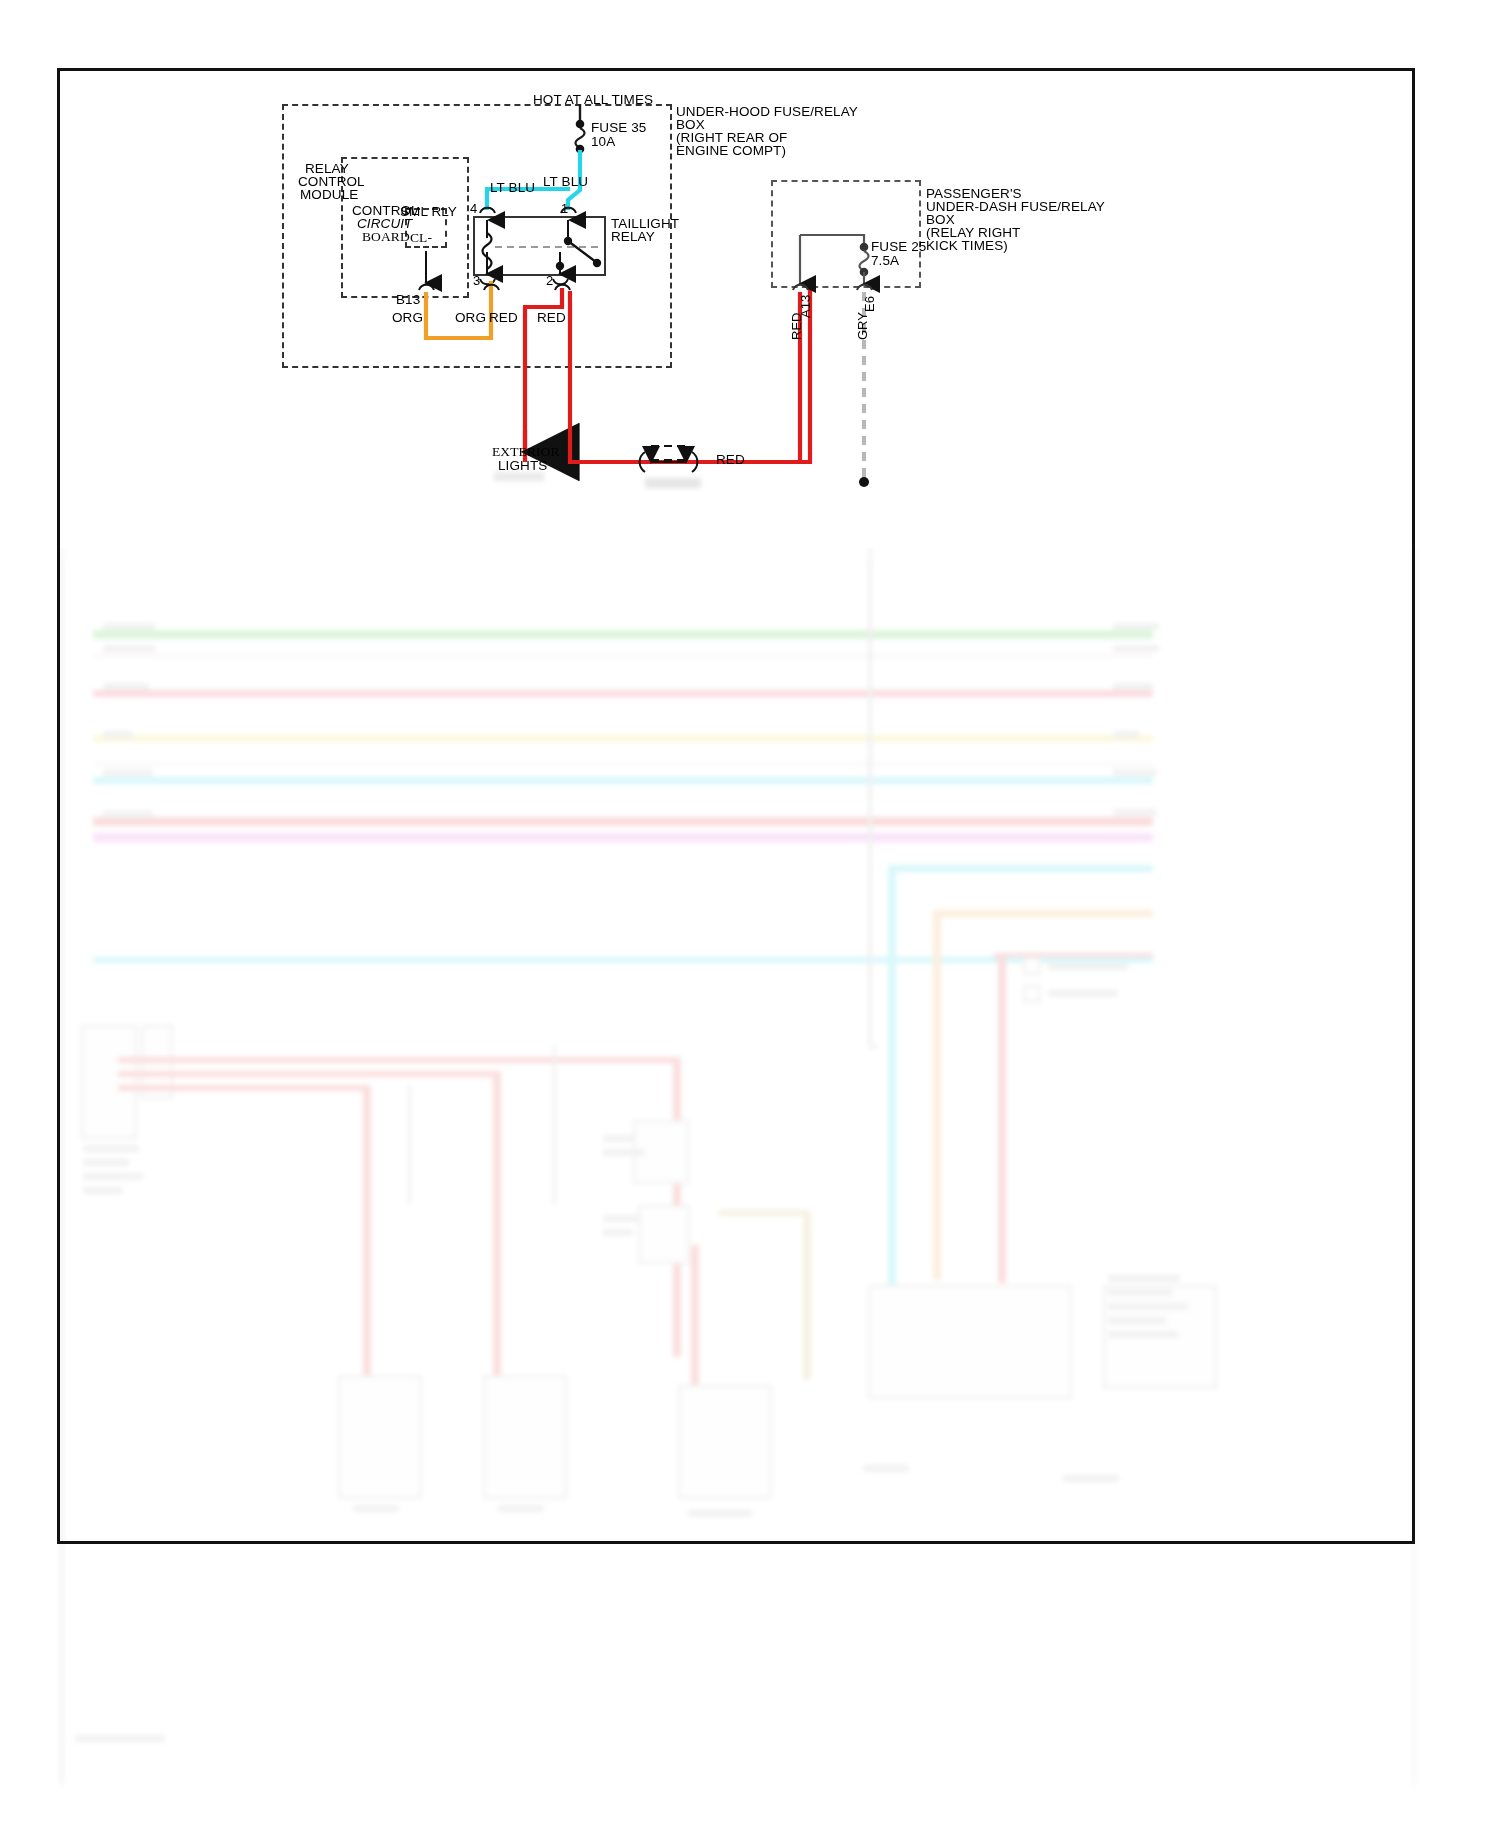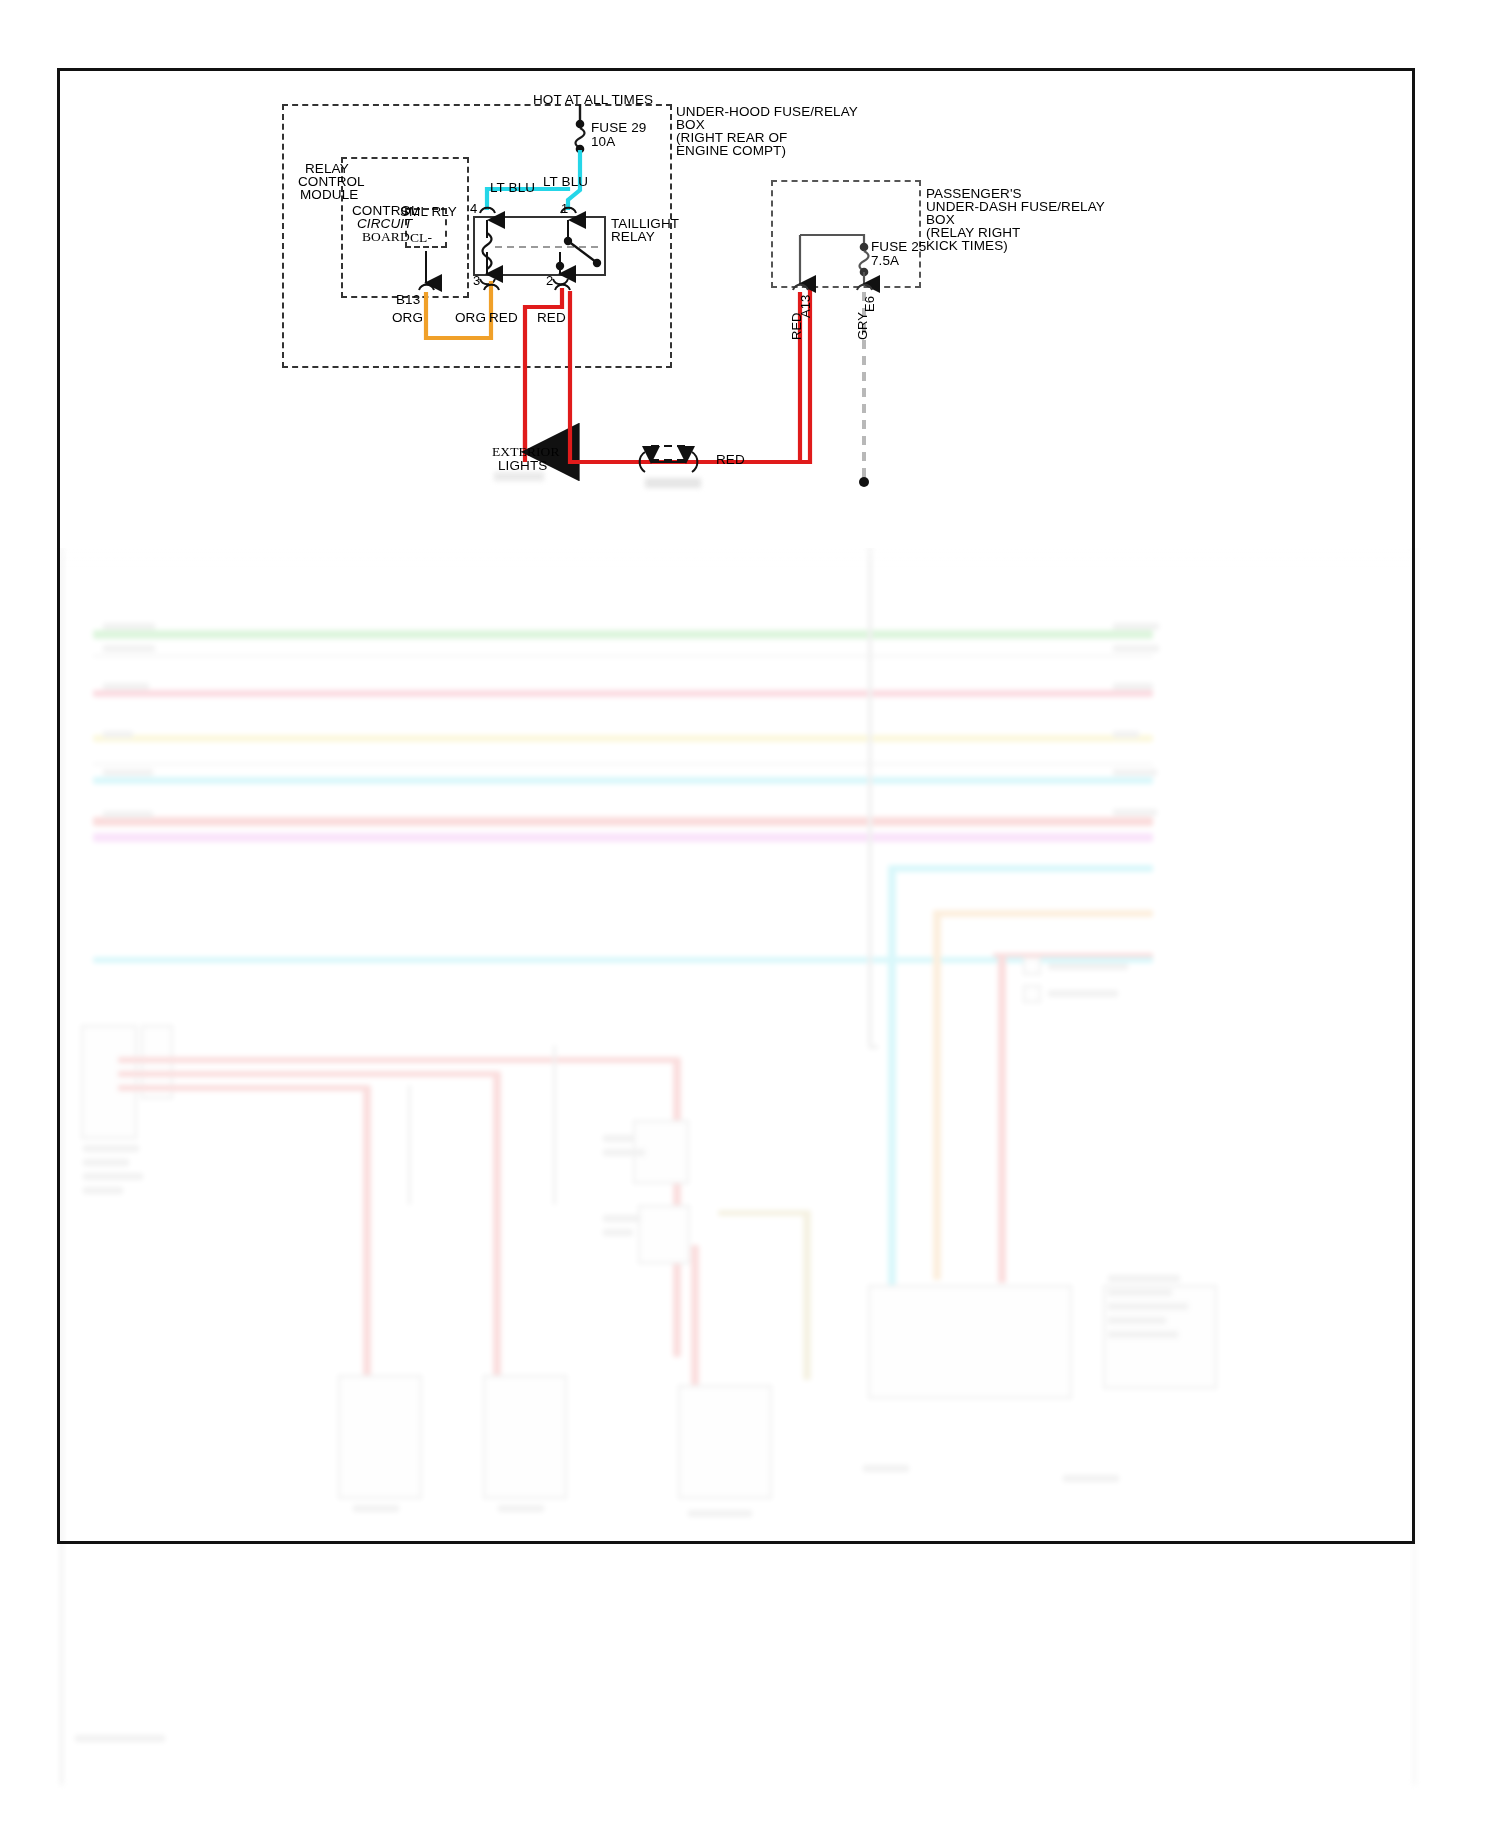--- a/index.html
+++ b/index.html
@@ -239,21 +239,21 @@
     <line x1="864" y1="272" x2="864" y2="284" stroke="#555" stroke-width="2" marker-end="url(#arrowDown)"></line>
     <path d="M793,290 a8,8 0 0 1 15,0" fill="none" stroke="#333" stroke-width="2"></path>
     <path d="M857,290 a8,8 0 0 1 15,0" fill="none" stroke="#333" stroke-width="2"></path>
 
     <line x1="800" y1="292" x2="800" y2="462" stroke="#e01b1b" stroke-width="4.2"></line>
 
     <line x1="864" y1="292" x2="864" y2="478" stroke="#b8b8b8" stroke-width="4" stroke-dasharray="9,7"></line>
     <circle cx="864" cy="482" r="5" fill="#111"></circle>
   </svg>
 
-  <div class="lbl" style="left:591px;top:120px;">FUSE 29</div>
+  <div class="lbl" style="left:591px;top:120px;">FUSE 35</div>
   <div class="lbl" style="left:591px;top:134px;">10A</div>
 
   <div class="lbl" style="left:871px;top:239px;">FUSE 25</div>
   <div class="lbl" style="left:871px;top:253px;">7.5A</div>
 
   <div class="lbl" style="left:490px;top:180px;">LT BLU</div>
   <div class="lbl" style="left:543px;top:174px;">LT BLU</div>
 
   <div class="lbl num" style="left:470px;top:201px;">4</div>
   <div class="lbl num" style="left:561px;top:201px;">1</div>

